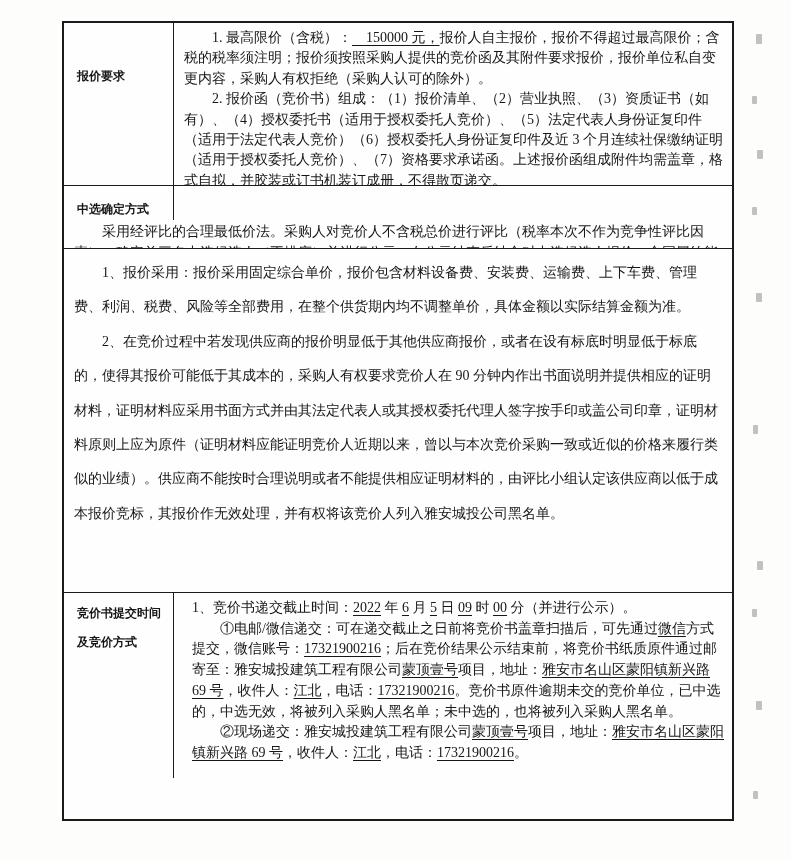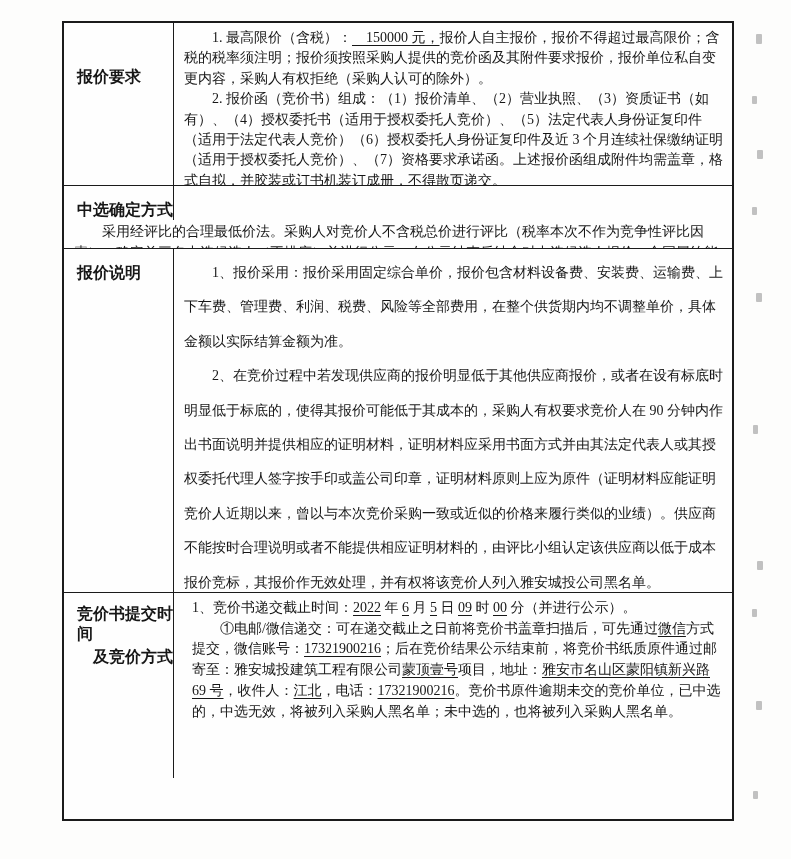--- a/index.html
+++ b/index.html
@@ -26,29 +26,29 @@
   .row { display: flex; border-top: 1.6px solid #1b1b1b; overflow: hidden; }
   .row.r1 { border-top: none; height: 162px; }
   .row.r2 { height: 63px; flex-direction: column; }
   .row.r3 { height: 344px; }
   .row.r4 { height: 186px; gap: 8px; }
   .row.r5 { flex: 1; }
   .lcell {
     width: 110px; flex: none;
     border-right: 1.6px solid #1b1b1b;
     padding-left: 13px;
-    font-weight: bold; font-size: 16px; line-height: 20px;
-    font-family: Liberation Serif, serif;
+    font-weight: bold; font-size: 12px; line-height: 20px;
+    font-family: Liberation Mono, monospace;
   }
   .lc1 { padding-top: 44px; }
   .lc2 { padding-top: 14px; }
   .lc3 { padding-top: 14px; }
   .lc4 { padding-top: 11px; }
   .lc5 { padding-top: 15px; }
-  .lbl2 { margin-top: 3px; text-align: right; }
+  .lbl2 { margin-top: 9px; }
   .bcell { flex: 1; padding: 3px 8px 2px 10px; font-size: 14px; }
   .bc1 { line-height: 20.4px; padding-top: 5px; }
   .bc2 { line-height: 20.5px; padding-top: 2px; }
   .bc3 { line-height: 34.4px; padding-top: 7px; }
   .bc4 { line-height: 20.7px; padding-top: 5px; }
   .bc5 { line-height: 20px; padding-top: 6px; }
   .para { margin: 0; }
   .indent { text-indent: 2em; }
   .u {
     text-decoration: underline;
@@ -78,37 +78,35 @@
     <div class="row r2">
       <div class="lcell lc2">
         <div class="lbl">中选确定方式</div>
       </div>
       <div class="bcell bc2">
         <p class="para indent"><span>采用经评比的合理最低价法。采购人对竞价人不含税总价进行评比（税率本次不作为竞争性评比因素），确定前三名中选候选人（不排序）并进行公示。在公示结束后结合对中选候选人报价、合同履约能力和履约风险等方面的复核情况，自主确定最终中选人，达到优质采购的目的。</span></p>
       </div>
     </div>
 
     <div class="row r3">
-      <div class="lcell lc3">
-        <div class="lbl">报价说明</div>
-      </div>
       <div class="bcell bc3">
         <p class="para indent"><span>1、报价采用：报价采用固定综合单价，报价包含材料设备费、安装费、运输费、上下车费、管理费、利润、税费、风险等全部费用，在整个供货期内均不调整单价，具体金额以实际结算金额为准。</span></p>
         <p class="para indent"><span>2、在竞价过程中若发现供应商的报价明显低于其他供应商报价，或者在设有标底时明显低于标底的，使得其报价可能低于其成本的，采购人有权要求竞价人在 90 分钟内作出书面说明并提供相应的证明材料，证明材料应采用书面方式并由其法定代表人或其授权委托代理人签字按手印或盖公司印章，证明材料原则上应为原件（证明材料应能证明竞价人近期以来，曾以与本次竞价采购一致或近似的价格来履行类似的业绩）。供应商不能按时合理说明或者不能提供相应证明材料的，由评比小组认定该供应商以低于成本报价竞标，其报价作无效处理，并有权将该竞价人列入雅安城投公司黑名单。</span></p>
       </div>
     </div>
 
     <div class="row r4">
       <div class="lcell lc4">
         <div class="lbl">竞价书提交时间</div>
         <div class="lbl lbl2">及竞价方式</div>
       </div>
       <div class="bcell bc4">
         <p class="para"><span>1、竞价书递交截止时间：</span><span class="u">2022</span><span> 年 </span><span class="u">6</span><span> 月 </span><span class="u">5</span><span> 日 </span><span class="u">09</span><span> 时 </span><span class="u">00</span><span> 分（并进行公示）。</span></p>
         <p class="para indent"><span>①电邮/微信递交：可在递交截止之日前将竞价书盖章扫描后，可先通过</span><span class="u">微信</span><span>方式提交，微信账号：</span><span class="u">17321900216</span><span>；后在竞价结果公示结束前，将竞价书纸质原件通过邮寄至：雅安城投建筑工程有限公司</span><span class="u">蒙顶壹号</span><span>项目，地址：</span><span class="u">雅安市名山区蒙阳镇新兴路 69 号</span><span>，收件人：</span><span class="u">江北</span><span>，电话：</span><span class="u">17321900216</span><span>。竞价书原件逾期未交的竞价单位，已中选的，中选无效，将被列入采购人黑名单；未中选的，也将被列入采购人黑名单。</span></p>
+        <p class="para indent"><span>②现场递交：雅安城投建筑工程有限公司</span><span class="u">蒙顶壹号</span><span>项目，地址：</span><span class="u">雅安市名山区蒙阳镇新兴路 69 号</span><span>，收件人：</span><span class="u">江北</span><span>，电话：</span><span class="u">17321900216</span><span>。</span></p>
       </div>
     </div>
 
 
   </div>
 
   <div class="mark" style="left:756px; top:34px;  width:6px; height:10px;"></div>
   <div class="mark" style="left:752px; top:96px;  width:5px; height:8px;"></div>
   <div class="mark" style="left:757px; top:150px; width:6px; height:9px;"></div>
   <div class="mark" style="left:752px; top:207px; width:5px; height:8px;"></div>

